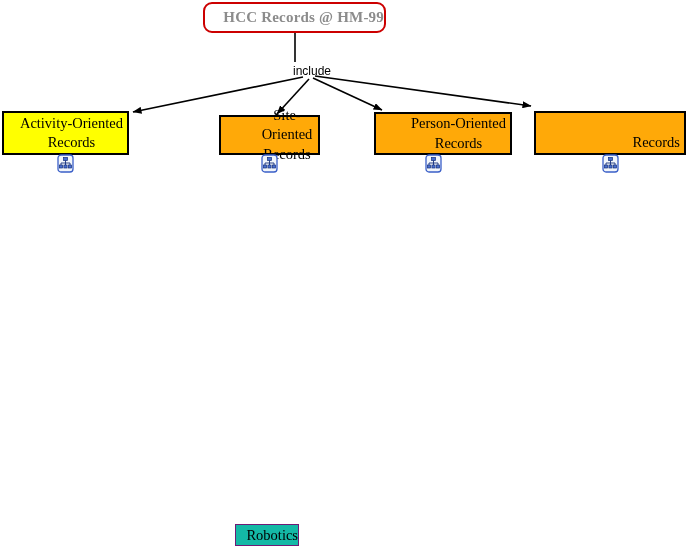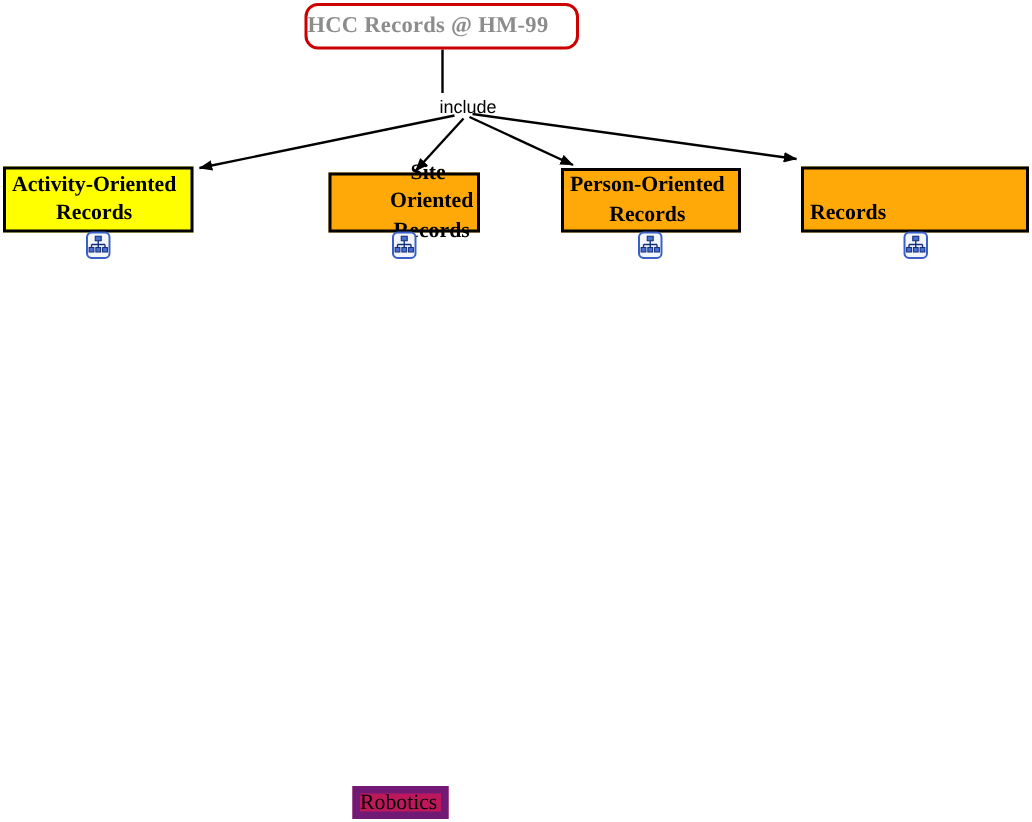--- a/index.html
+++ b/index.html
@@ -27,43 +27,43 @@
     top: 0;
     width: 688px;
     height: 548px;
     pointer-events: none;
   }
   .node {
     position: absolute;
     box-sizing: border-box;
     display: flex;
     align-items: center;
-    justify-content: flex-start;
+    justify-content: flex-end;
     text-align: center;
   }
   .node-root {
     border: 2px solid #cc0000;
     border-radius: 9px;
     color: #8c8c8c;
     font-weight: bold;
     font-size: 15px;
     background: #ffffff;
     letter-spacing: 0.2px;
   }
   .node-box {
     border: 2px solid #000000;
     color: #000000;
-    font-weight: bold;
+    font-weight: normal;
     font-size: 14.5px;
     line-height: 1.32;
     padding: 2px 4px;
   }
   .node-plain {
-    border: 5px solid #701a75;
-    background: #be185d;
+    border: 1px solid #701a75;
+    background: #14b8a6;
     color: #000000;
     font-weight: normal;
     font-size: 14.5px;
   }
   .edge-label {
     position: absolute;
     font-family: "Liberation Sans", sans-serif;
     font-size: 12px;
     color: #000000;
     white-space: nowrap;
@@ -136,21 +136,21 @@
       <line x1="4" y1="9" x2="13" y2="9" stroke="#15307a" stroke-width="0.9"></line>
       <line x1="4" y1="9" x2="4" y2="11" stroke="#15307a" stroke-width="0.9"></line>
       <line x1="8.5" y1="9" x2="8.5" y2="11" stroke="#15307a" stroke-width="0.9"></line>
       <line x1="13" y1="9" x2="13" y2="11" stroke="#15307a" stroke-width="0.9"></line>
       <rect x="2.4" y="11" width="3.2" height="3" fill="#4a6fd0" stroke="#15307a" stroke-width="0.7"></rect>
       <rect x="6.9" y="11" width="3.2" height="3" fill="#4a6fd0" stroke="#15307a" stroke-width="0.7"></rect>
       <rect x="11.4" y="11" width="3.2" height="3" fill="#4a6fd0" stroke="#15307a" stroke-width="0.7"></rect>
     </svg>
   </div>
 
-  <div class="node node-box" id="node-2" style="left: 374px; top: 112px; width: 120px; height: 43px; background: rgb(255, 169, 8);">
+  <div class="node node-box" id="node-2" style="left: 374px; top: 112px; width: 138px; height: 43px; background: rgb(255, 169, 8);">
     <div>
       <span>Person-Oriented</span><br>
       <span>Records</span>
     </div>
   </div>
   <div class="node-badge" id="badge-2" style="left: 425px; top: 154px;">
     <svg width="17" height="19" viewBox="0 0 17 19">
       <rect x="1" y="1" width="15" height="17" rx="3" ry="3" fill="#f2f6fb" stroke="#3a5fc8" stroke-width="1.3"></rect>
       <rect x="6.5" y="3.5" width="4" height="3" fill="#4a6fd0" stroke="#15307a" stroke-width="0.7"></rect>
       <line x1="8.5" y1="6.5" x2="8.5" y2="9" stroke="#15307a" stroke-width="0.9"></line>

